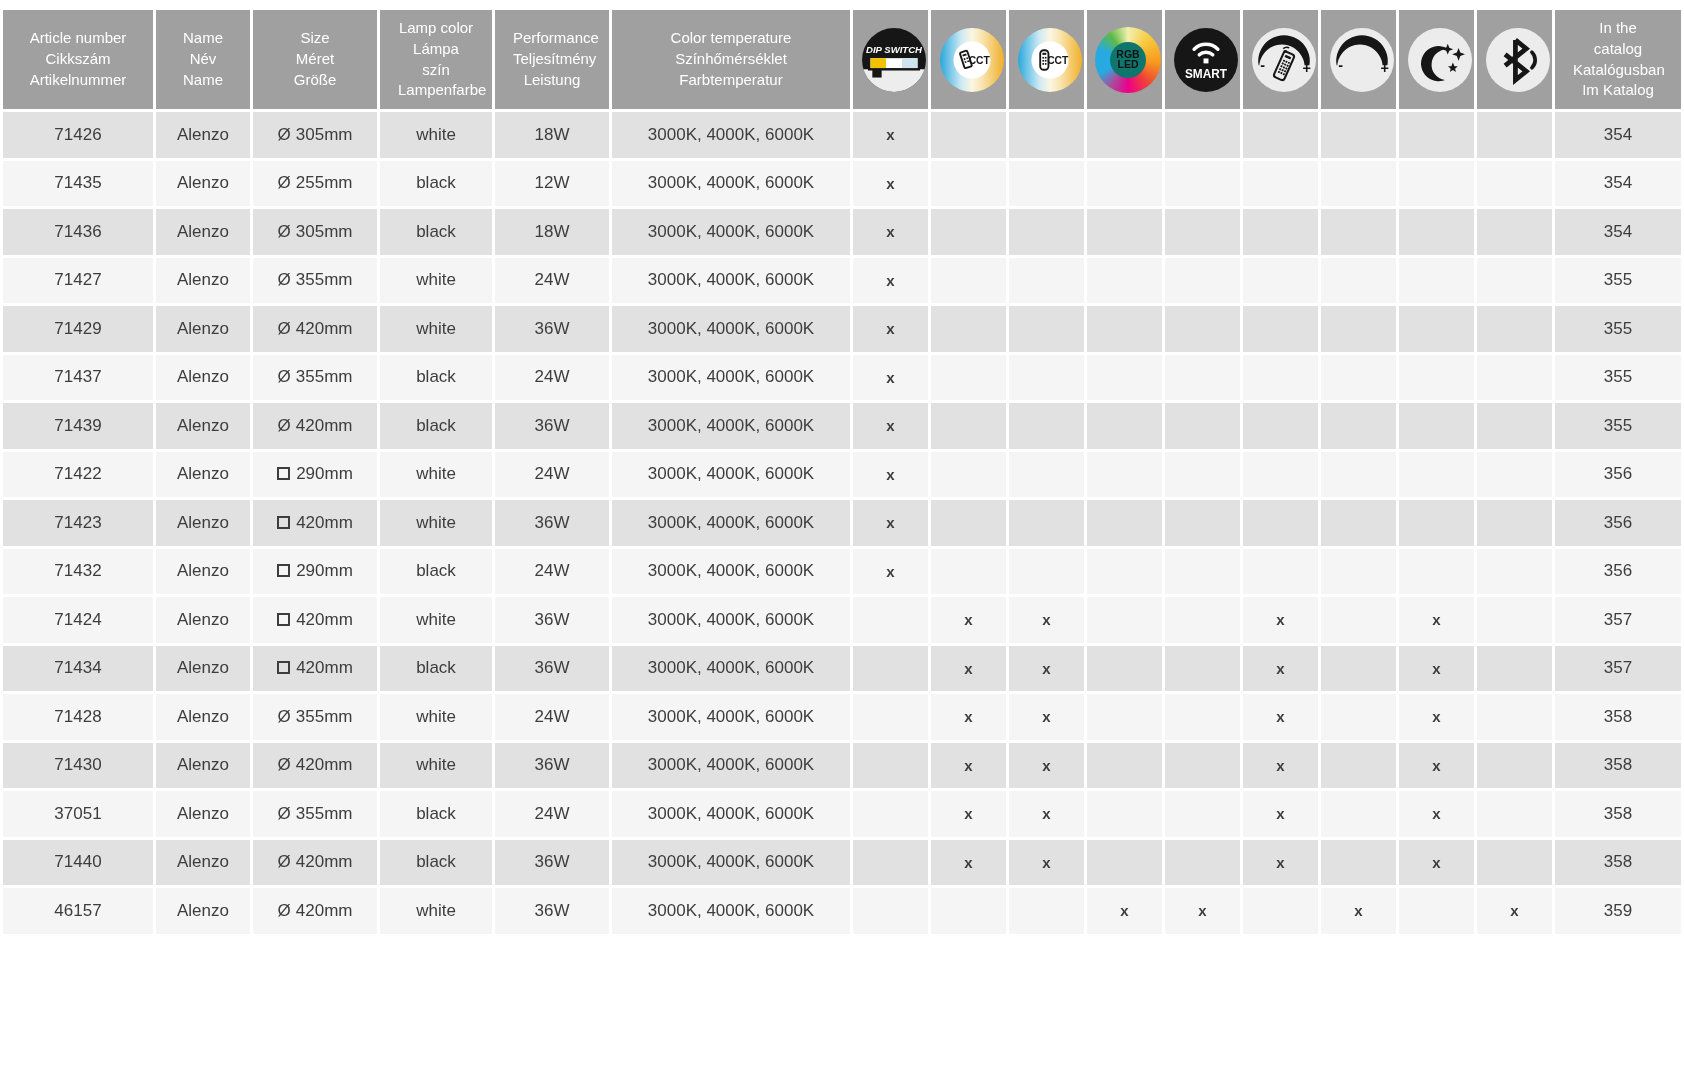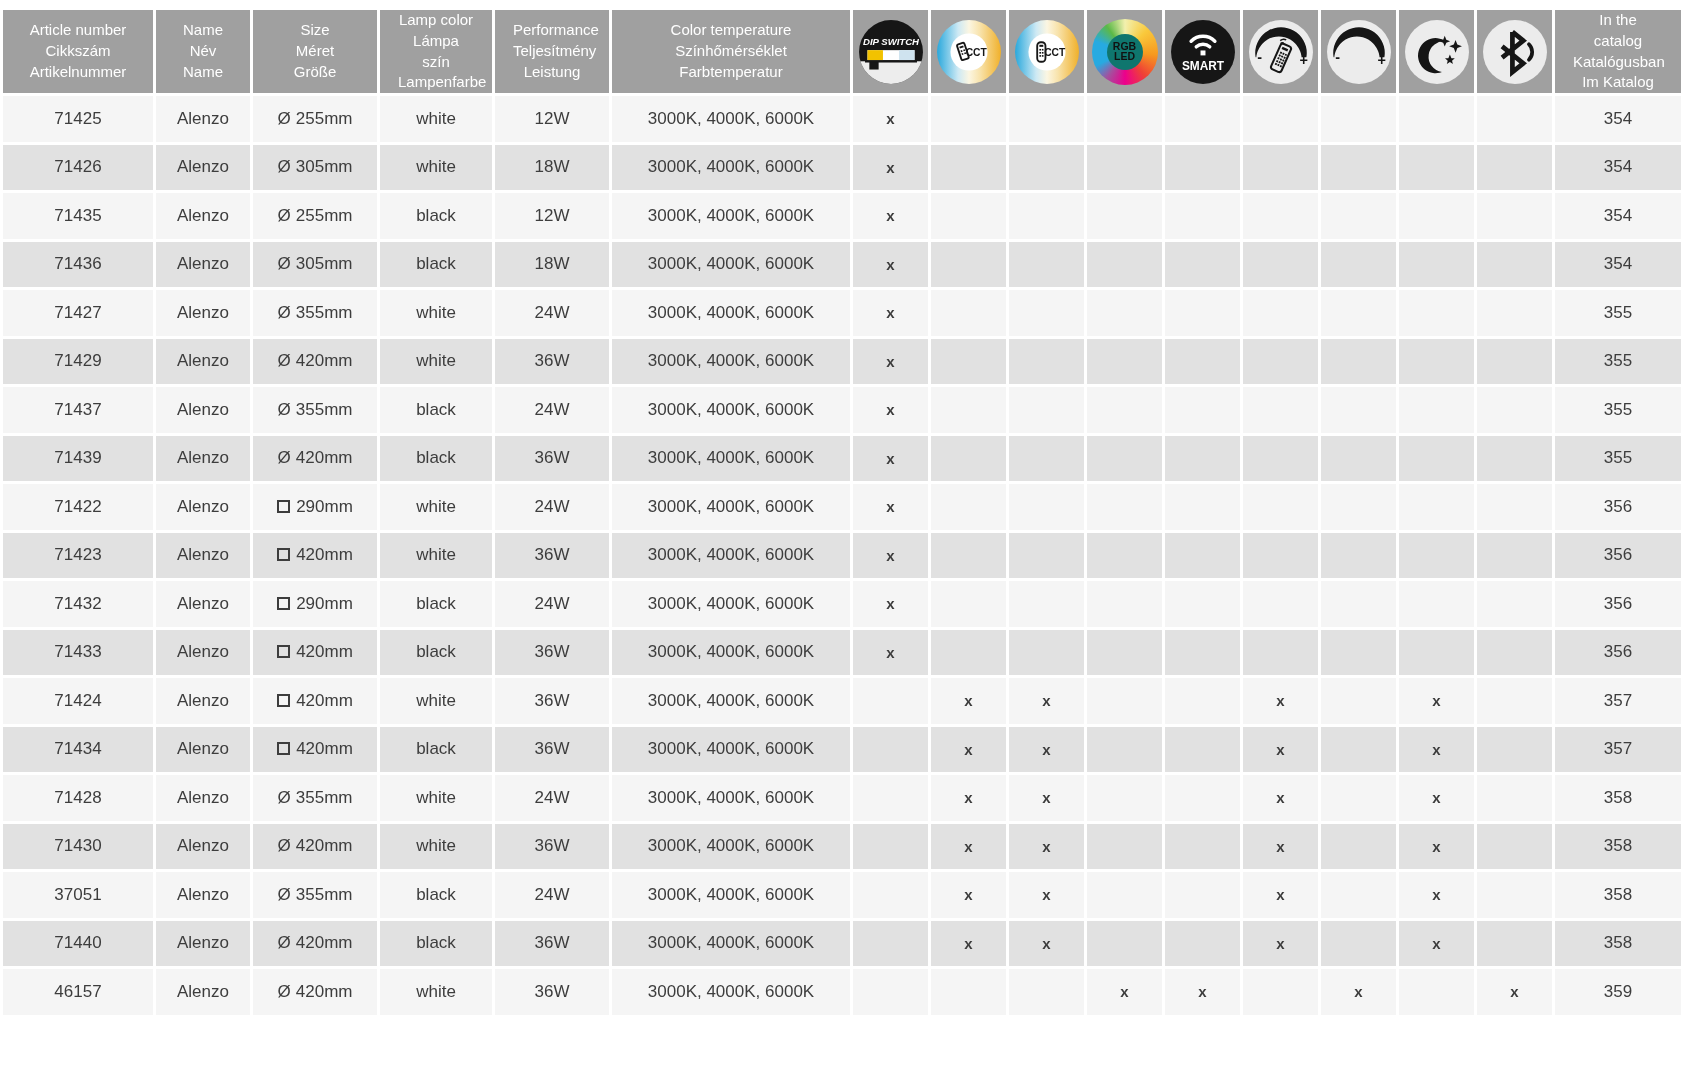--- a/index.html
+++ b/index.html
@@ -29,21 +29,21 @@
     color:var(--header-text);
     font-weight:normal;
     font-size:15px;
     line-height:1.38;
     height:83px;
     text-align:center;
     vertical-align:middle;
     padding:0 18px;
     overflow:hidden;
   }
-  th.icon-hcell{padding:0;margin-left:44px;}
+  th.icon-hcell{padding:8px;margin-left:44px;}
   td{
     height:45.5px;
     text-align:center;
     vertical-align:middle;
     font-size:17px;
     padding:0 2px;
     overflow:hidden;
     white-space:nowrap;
   }
   tr.light td{background:var(--row-light);}
@@ -322,93 +322,75 @@
       </th>
 
       <th>
         <span class="hline">In the catalog</span>
         <span class="hline">Katalógusban</span>
         <span class="hline">Im Katalog</span>
       </th>
     </tr>
   </thead>
   <tbody id="rows">
-      <tr class="light">
-        <td>71425</td>
+      <tr class="dark">
+        <td>71426</td>
+        <td>Alenzo</td>
+        <td><span class="size-sym">Ø</span><span>305mm</span></td>
+        <td>white</td>
+        <td>18W</td>
+        <td>3000K, 4000K, 6000K</td>
+        <td class="feature-mark">x</td>
+        <td class="feature-mark"></td>
+        <td class="feature-mark"></td>
+        <td class="feature-mark"></td>
+        <td class="feature-mark"></td>
+        <td class="feature-mark"></td>
+        <td class="feature-mark"></td>
+        <td class="feature-mark"></td>
+        <td class="feature-mark"></td>
+        <td>354</td>
+      </tr>
+      <tr class="light">
+        <td>71435</td>
         <td>Alenzo</td>
         <td><span class="size-sym">Ø</span><span>255mm</span></td>
-        <td>white</td>
+        <td>black</td>
         <td>12W</td>
         <td>3000K, 4000K, 6000K</td>
         <td class="feature-mark">x</td>
         <td class="feature-mark"></td>
         <td class="feature-mark"></td>
         <td class="feature-mark"></td>
         <td class="feature-mark"></td>
         <td class="feature-mark"></td>
         <td class="feature-mark"></td>
         <td class="feature-mark"></td>
         <td class="feature-mark"></td>
         <td>354</td>
       </tr>
       <tr class="dark">
-        <td>71426</td>
+        <td>71436</td>
         <td>Alenzo</td>
         <td><span class="size-sym">Ø</span><span>305mm</span></td>
-        <td>white</td>
+        <td>black</td>
         <td>18W</td>
         <td>3000K, 4000K, 6000K</td>
         <td class="feature-mark">x</td>
         <td class="feature-mark"></td>
         <td class="feature-mark"></td>
         <td class="feature-mark"></td>
         <td class="feature-mark"></td>
         <td class="feature-mark"></td>
         <td class="feature-mark"></td>
         <td class="feature-mark"></td>
         <td class="feature-mark"></td>
         <td>354</td>
       </tr>
       <tr class="light">
-        <td>71435</td>
-        <td>Alenzo</td>
-        <td><span class="size-sym">Ø</span><span>255mm</span></td>
-        <td>black</td>
-        <td>12W</td>
-        <td>3000K, 4000K, 6000K</td>
-        <td class="feature-mark">x</td>
-        <td class="feature-mark"></td>
-        <td class="feature-mark"></td>
-        <td class="feature-mark"></td>
-        <td class="feature-mark"></td>
-        <td class="feature-mark"></td>
-        <td class="feature-mark"></td>
-        <td class="feature-mark"></td>
-        <td class="feature-mark"></td>
-        <td>354</td>
-      </tr>
-      <tr class="dark">
-        <td>71436</td>
-        <td>Alenzo</td>
-        <td><span class="size-sym">Ø</span><span>305mm</span></td>
-        <td>black</td>
-        <td>18W</td>
-        <td>3000K, 4000K, 6000K</td>
-        <td class="feature-mark">x</td>
-        <td class="feature-mark"></td>
-        <td class="feature-mark"></td>
-        <td class="feature-mark"></td>
-        <td class="feature-mark"></td>
-        <td class="feature-mark"></td>
-        <td class="feature-mark"></td>
-        <td class="feature-mark"></td>
-        <td class="feature-mark"></td>
-        <td>354</td>
-      </tr>
-      <tr class="light">
         <td>71427</td>
         <td>Alenzo</td>
         <td><span class="size-sym">Ø</span><span>355mm</span></td>
         <td>white</td>
         <td>24W</td>
         <td>3000K, 4000K, 6000K</td>
         <td class="feature-mark">x</td>
         <td class="feature-mark"></td>
         <td class="feature-mark"></td>
         <td class="feature-mark"></td>
@@ -508,38 +490,20 @@
         <td class="feature-mark"></td>
         <td class="feature-mark"></td>
         <td>356</td>
       </tr>
       <tr class="light">
         <td>71432</td>
         <td>Alenzo</td>
         <td><span class="size-sym square"></span><span>290mm</span></td>
         <td>black</td>
         <td>24W</td>
-        <td>3000K, 4000K, 6000K</td>
-        <td class="feature-mark">x</td>
-        <td class="feature-mark"></td>
-        <td class="feature-mark"></td>
-        <td class="feature-mark"></td>
-        <td class="feature-mark"></td>
-        <td class="feature-mark"></td>
-        <td class="feature-mark"></td>
-        <td class="feature-mark"></td>
-        <td class="feature-mark"></td>
-        <td>356</td>
-      </tr>
-      <tr class="dark">
-        <td>71433</td>
-        <td>Alenzo</td>
-        <td><span class="size-sym square"></span><span>420mm</span></td>
-        <td>black</td>
-        <td>36W</td>
         <td>3000K, 4000K, 6000K</td>
         <td class="feature-mark">x</td>
         <td class="feature-mark"></td>
         <td class="feature-mark"></td>
         <td class="feature-mark"></td>
         <td class="feature-mark"></td>
         <td class="feature-mark"></td>
         <td class="feature-mark"></td>
         <td class="feature-mark"></td>
         <td class="feature-mark"></td>

